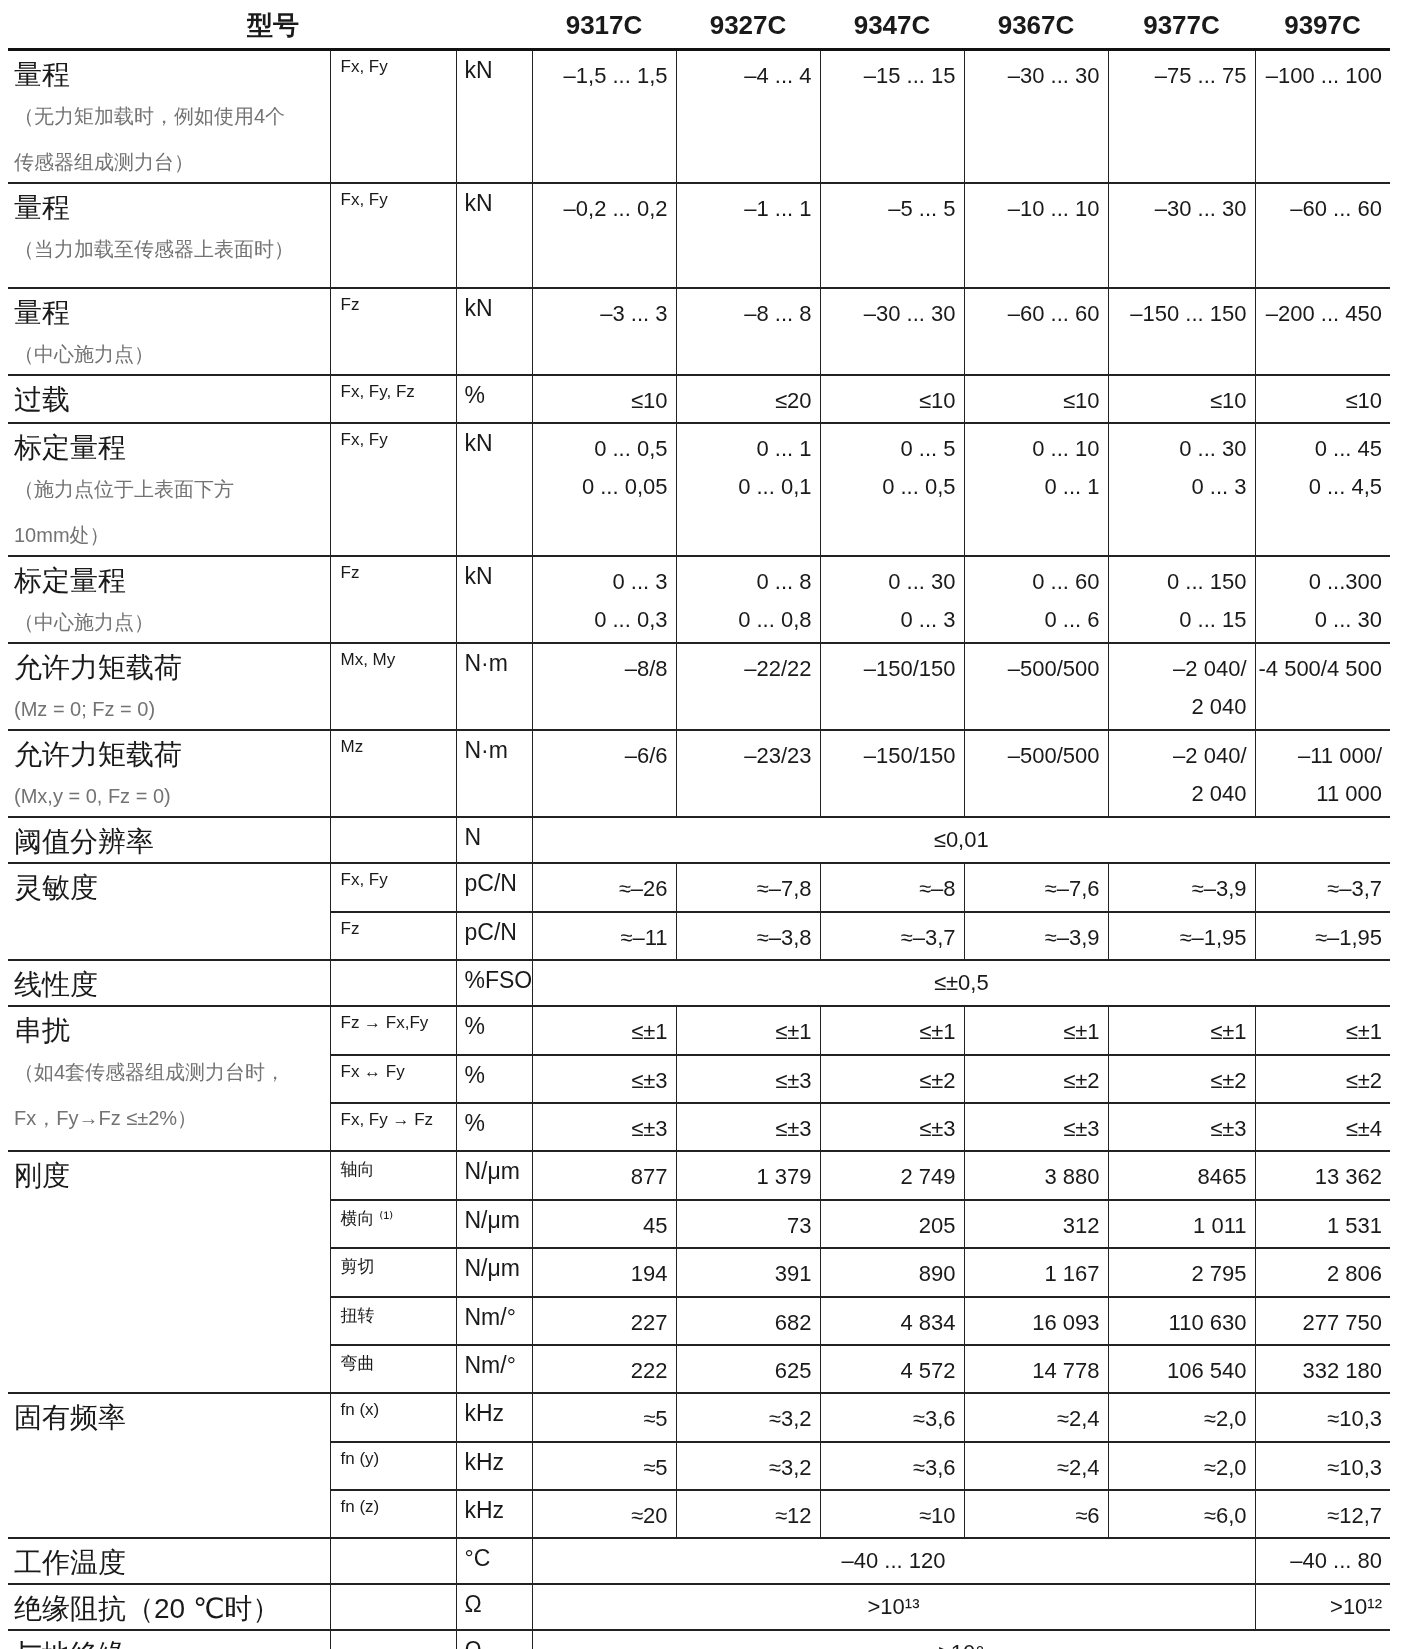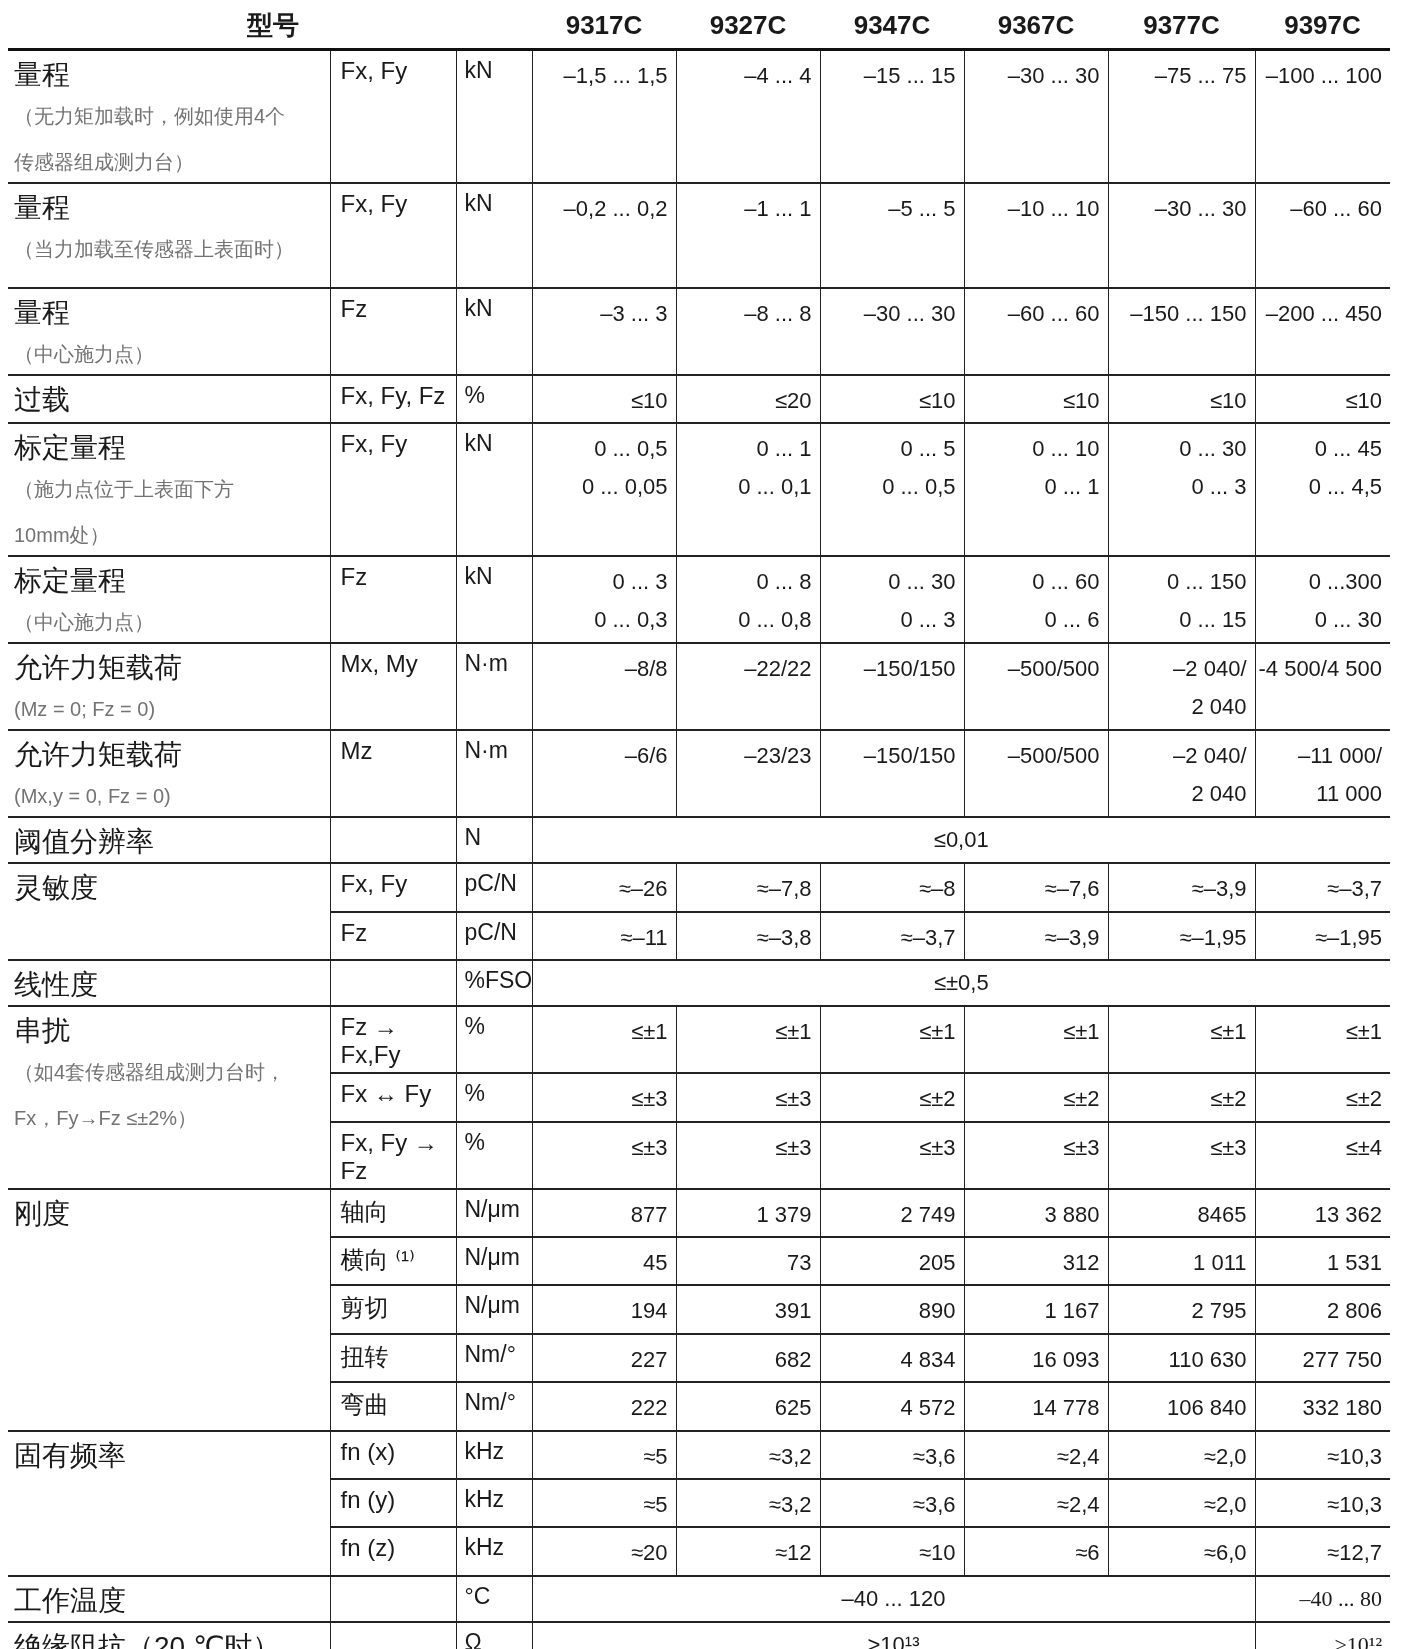--- a/index.html
+++ b/index.html
@@ -29,31 +29,31 @@
     vertical-align:top;
     font-size:22px;
     padding-top:6px;
     padding-bottom:3px;
   }
   .c-comp,.c-unit,.c-val,.c-span{border-left:1px solid #222;}
   .c-label{padding-left:6px;}
   .lab{font-size:28px;line-height:1.25;}
   .note{font-size:20px;line-height:1.7;margin-top:7px;color:#737373;}
   .note + .note{margin-top:12px;}
-  .c-comp{padding-left:10px;font-size:24px;}
+  .c-comp{padding-left:10px;font-size:17px;}
   .c-unit{padding-left:8px;font-size:23px;}
   .c-val{
     text-align:right;
     padding-right:8px;
     white-space:pre-line;
     line-height:1.7;
   }
   .c-span{white-space:pre-line;line-height:1.5;}
   .sp-center{text-align:center;vertical-align:middle;padding-top:2px;}
-  .sp-right{text-align:right;vertical-align:middle;padding-right:8px;padding-top:2px;font-family:Liberation Serif, serif;}
+  .sp-right{text-align:right;vertical-align:middle;padding-right:8px;padding-top:2px;}
 </style>
 </head>
 <body>
 
 <div class="wrap">
   <table>
     <colgroup>
       <col style="width:322px">
         <col style="width:126px">
         <col style="width:76px">
@@ -321,21 +321,21 @@
           <td class="c-val">110 630</td>
           <td class="c-val">277 750</td>
         </tr>
         <tr style="height: 38px;">
           <td class="c-comp">弯曲</td>
           <td class="c-unit">Nm/°</td>
           <td class="c-val">222</td>
           <td class="c-val">625</td>
           <td class="c-val">4 572</td>
           <td class="c-val">14 778</td>
-          <td class="c-val">106 840</td>
+          <td class="c-val">106 540</td>
           <td class="c-val">332 180</td>
         </tr>
         <tr style="height: 37px;">
           <td class="c-label" rowspan="3">
             <div class="lab">固有频率</div>
           </td>
           <td class="c-comp">fn (x)</td>
           <td class="c-unit">kHz</td>
           <td class="c-val">≈5</td>
           <td class="c-val">≈3,2</td>

